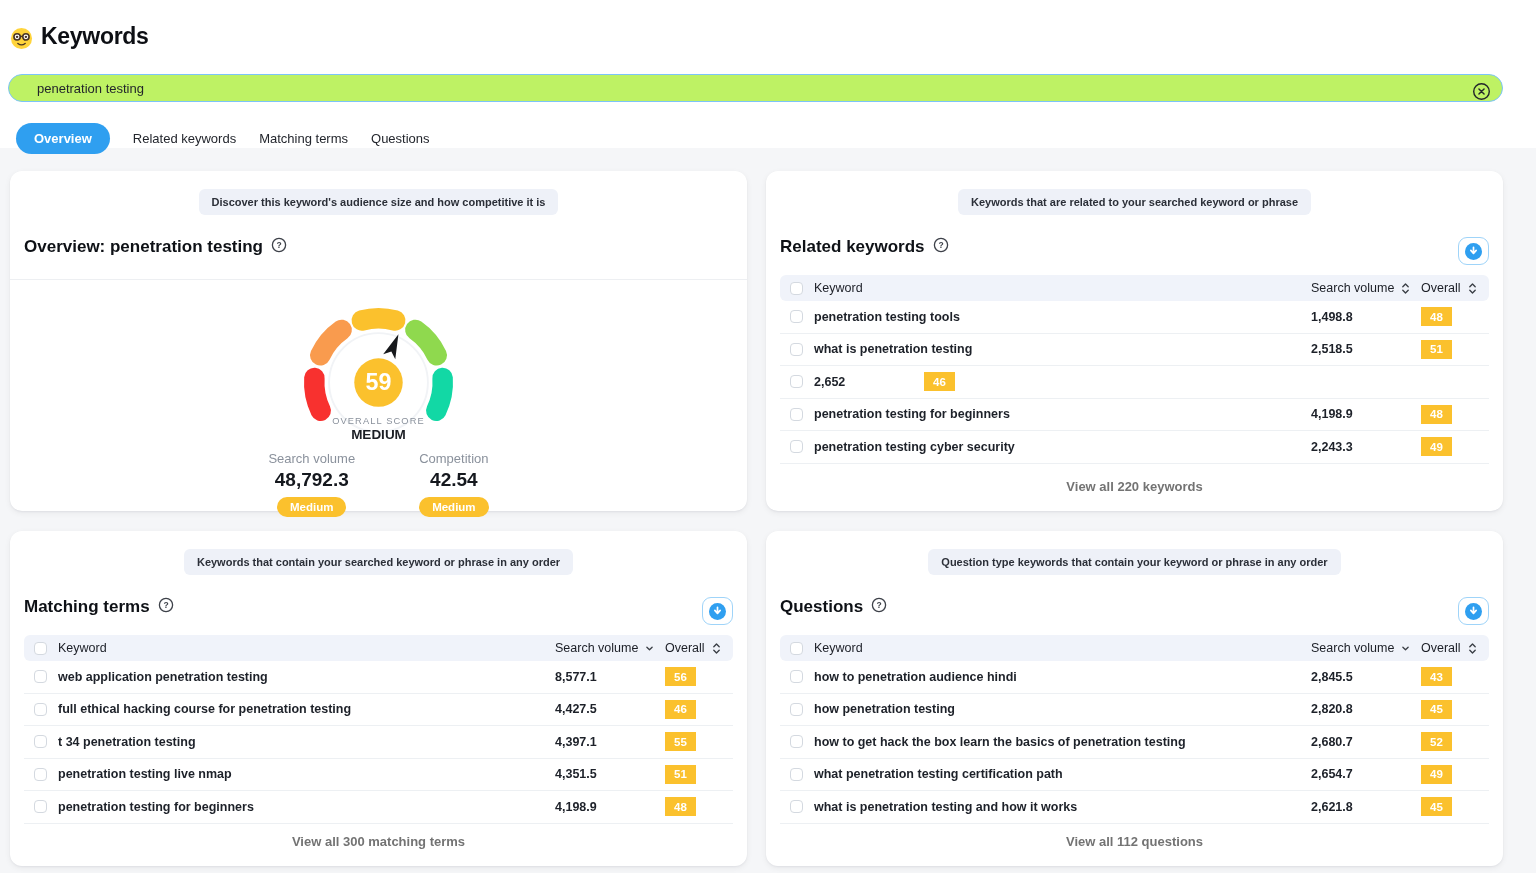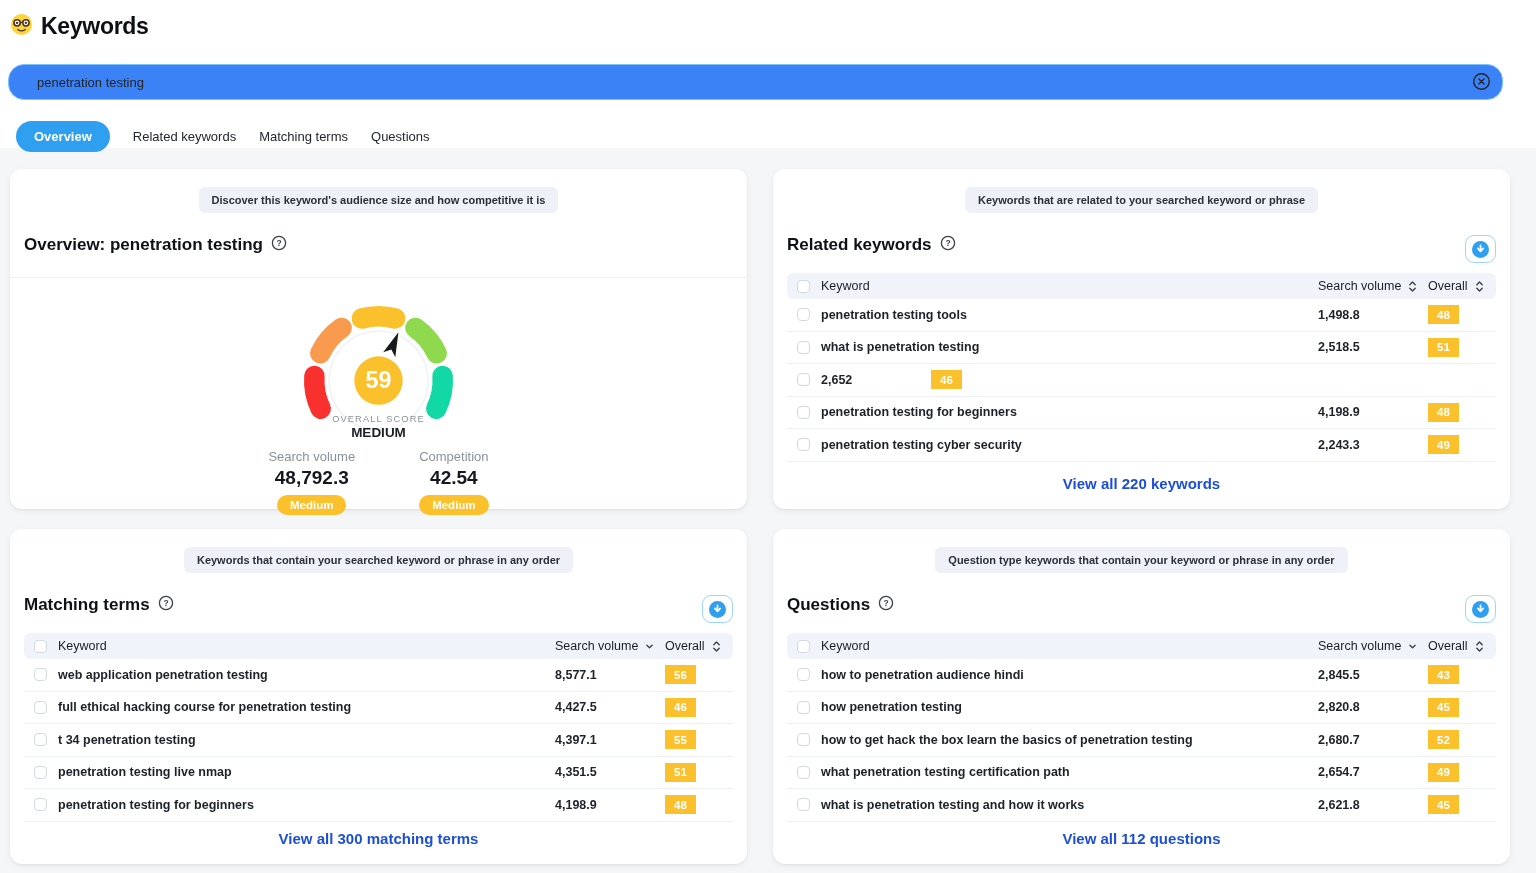--- a/index.html
+++ b/index.html
@@ -3,37 +3,37 @@
 <meta charset="utf-8">
 <style>
   * { margin:0; padding:0; box-sizing:border-box; }
   html,body { width:1536px; height:873px; overflow:hidden; }
   body {
     font-family:"Liberation Sans", sans-serif;
     background:linear-gradient(180deg,#ffffff 0,#ffffff 148px,#f5f6f8 148px,#f5f6f8 100%);
     color:#15181e;
   }
   
-  .app-header { display:flex; align-items:flex-start; gap:8px; padding:13px 0 0 10px; }
+  .app-header { display:flex; align-items:flex-end; gap:8px; padding:23px 0 0 10px; }
   .logo { width:23px; height:23px; display:inline-flex; }
   .page-title { font-size:23px; font-weight:800; letter-spacing:-0.3px; color:#0d0f14; }
   
-  .search-bar { position:relative; margin:24px 33px 0 8px; height:36px;
-    border:1px solid #7cc4fa; border-radius:16px; background:#3b82f6; display:flex; align-items:center; }
+  .search-bar { position:relative; margin:24px 33px 0 8px; height:28px;
+    border:1px solid #7cc4fa; border-radius:16px; background:#bef264; display:flex; align-items:center; }
   .search-bar input { flex:1; border:none; outline:none; background:transparent;
     font-family:"Liberation Sans",sans-serif; font-size:13px; color:#23262b; padding:0 44px 0 28px; }
   .clear-btn { position:absolute; right:11px; top:6px; width:20px; height:20px; border:none;
     background:transparent; cursor:pointer; display:flex; align-items:center; justify-content:center; }
   
   .tabs { display:flex; align-items:center; gap:23px; margin:21px 0 0 16px; }
   .tab { font-size:13px; color:#23262d; padding:8px 0; cursor:pointer; background:transparent; border:none;
     font-family:"Liberation Sans",sans-serif; }
   .tab.active { background:#2f9ff0; color:#fff; font-weight:700; border-radius:16px; padding:8px 18px; }
   
-  .grid { margin:17px 0 0 10px; width:1493px; display:grid; grid-template-columns:737px 737px; gap:20px 26px; }
+  .grid { margin:17px 0 0 10px; width:1493px; display:grid; grid-template-columns:737px 737px; gap:20px 19px; }
   .card { position:relative; background:#fff; border-radius:12px; padding:14px 14px 12px;
     box-shadow:0 1px 2px rgba(16,24,40,.05), 0 2px 6px rgba(16,24,40,.06); }
   .card.h-top { height:340px; }
   .card.h-bot { height:335px; }
   .card-hint { display:block; margin:4px auto 0; width:max-content; background:#eef1f8; color:#2b2f38;
     font-size:11px; font-weight:700; padding:7px 13px; border-radius:6px; }
   .card-head { display:flex; align-items:flex-start; gap:8px; margin-top:22px; height:28px; }
   .card-title { font-size:17px; font-weight:800; color:#0e1116; }
   .help-btn { border:none; background:transparent; display:flex; cursor:pointer; padding:0; }
   .dl-btn { margin-left:auto; width:31px; height:28px; border:1.5px solid #9fd4f9; border-radius:9px;
@@ -60,21 +60,21 @@
     background:#fff; margin-right:11px; cursor:pointer; }
   .col-kw { flex:1; min-width:0; white-space:nowrap; overflow:hidden; }
   .col-vol { width:110px; display:flex; align-items:center; gap:7px; }
   .col-ov { width:58px; display:flex; align-items:center; gap:6px; }
   .sort-btn { display:flex; align-items:center; gap:7px; background:transparent; border:none; padding:0;
     cursor:pointer; font:inherit; color:inherit; }
   .ov-badge { min-width:31px; height:19px; background:#fbc12d; border-radius:0; color:#fff;
     font-size:11.5px; font-weight:700; display:inline-flex; align-items:center; justify-content:center;
     padding:0 8px; }
   .view-all { position:absolute; left:0; right:0; bottom:16px; text-align:center; }
-  .view-all a { color:#1d4ed8; font-size:15px; font-weight:700; text-decoration:none; cursor:pointer; }
+  .view-all a { color:#737373; font-size:13px; font-weight:700; text-decoration:none; cursor:pointer; }
 </style>
 </head>
 <body>
 
 <header class="app-header">
   <span class="logo">
     <svg viewBox="0 0 24 24" width="23" height="23">
       <circle cx="12" cy="12" r="11" fill="#ffd43b"></circle>
       <path d="M10.6 9.8 h2.8" stroke="#4a3524" stroke-width="1.5"></path>
       <circle cx="7.4" cy="10.3" r="3.3" fill="#fff" stroke="#4a3524" stroke-width="1.7"></circle>

